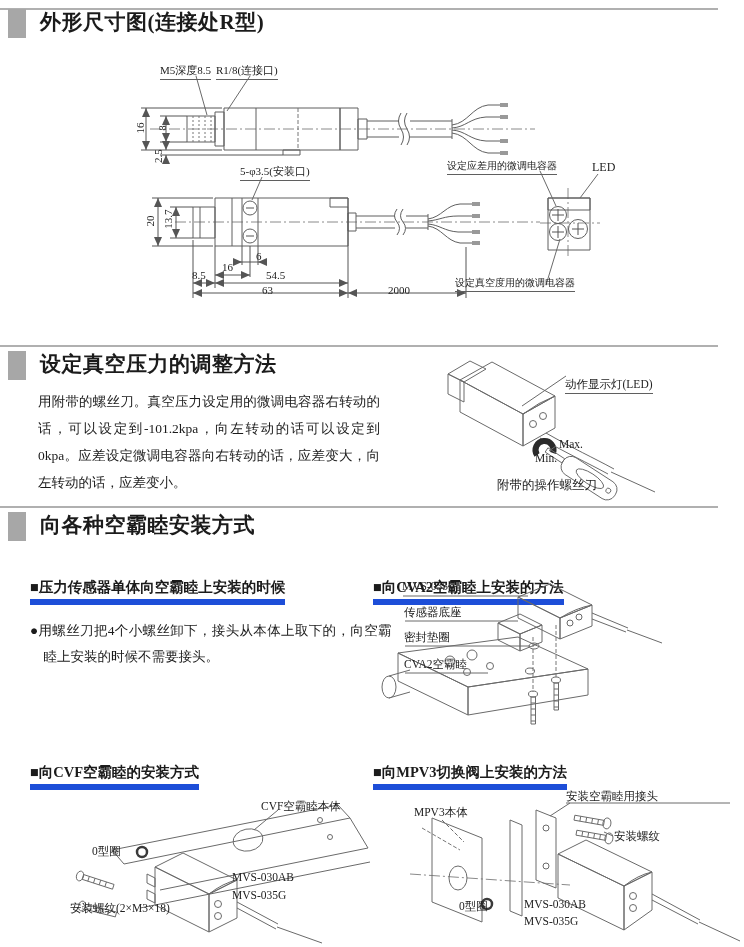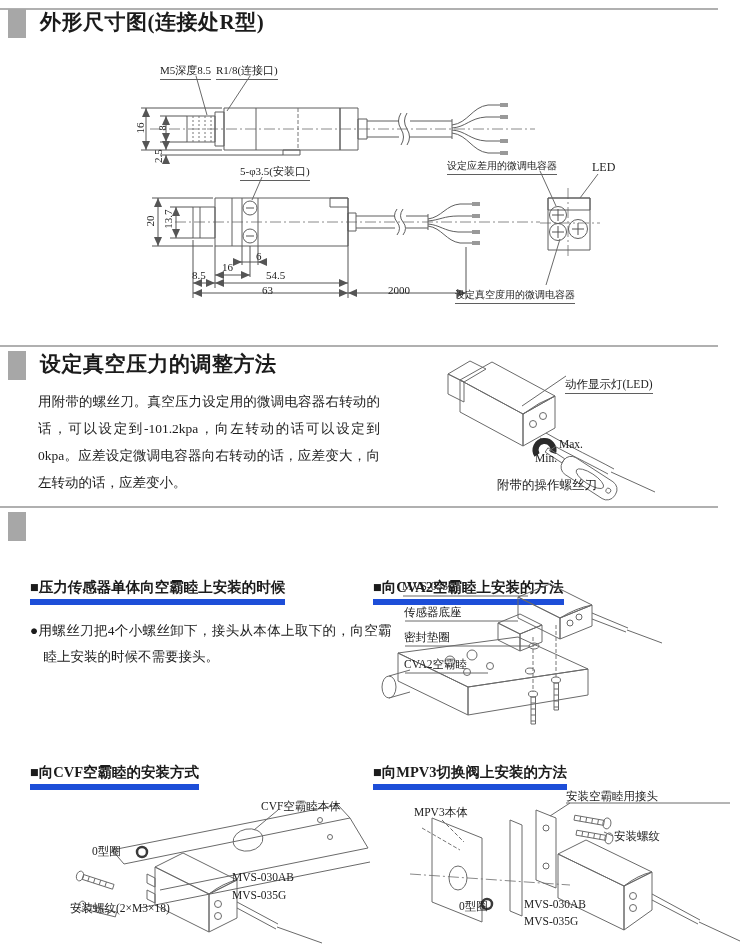--- a/index.html
+++ b/index.html
@@ -143,21 +143,21 @@
   <span class="vdim" style="left:155px;top:213px;">13.7</span>
   <span class="hdim" style="left:256px;top:250px;">6</span>
   <span class="hdim" style="left:222px;top:261px;">16</span>
   <span class="hdim" style="left:192px;top:269px;">8.5</span>
   <span class="hdim" style="left:266px;top:269px;">54.5</span>
   <span class="hdim" style="left:262px;top:284px;">63</span>
   <span class="hdim" style="left:388px;top:284px;">2000</span>
 
   <span class="lbl u s10" style="left:447px;top:159px;">设定应差用的微调电容器</span>
   <span class="lbl" style="left:592px;top:160px;font-size:12px;">LED</span>
-  <span class="lbl u s10" style="left:455px;top:276px;margin-top:12px;">设定真空度用的微调电容器</span>
+  <span class="lbl u s10" style="left:455px;top:276px;">设定真空度用的微调电容器</span>
 
   <div class="rule" style="top:345px;width:718px;"></div>
   <div class="sqr" style="left:8px;top:351px;"></div>
   <h1 class="sec-title" style="left:40px;top:350px;margin:0;">设定真空压力的调整方法</h1>
   <div class="body-text" style="left:30px;top:388px;width:342px;margin-left:8px;">用附带的螺丝刀。真空压力设定用的微调电容器右转动的话，可以设定到-101.2kpa，向左转动的话可以设定到0kpa。应差设定微调电容器向右转动的话，应差变大，向左转动的话，应差变小。</div>
 
   <svg style="left:440px;top:350px;" width="300" height="152" viewBox="0 0 300 152">
     <g>
       <polygon class="ln2" points="8,24 30,11 46,19 24,32"></polygon>
       <polygon class="ln2" points="8,24 24,32 24,52 8,44"></polygon>
@@ -182,20 +182,21 @@
     </g>
     <path class="ln2" d="M126 26 L82 56"></path>
   </svg>
   <span class="lbl u s115" style="left:565px;top:364px;margin-top:13px;">动作显示灯(LED)</span>
   <span class="lbl s115" style="left:559px;top:438px;">Max.</span>
   <span class="lbl s115" style="left:535px;top:452px;">Min.</span>
   <span class="lbl s12" style="left:497px;top:477px;">附带的操作螺丝刀</span>
 
   <div class="rule" style="top:506px;width:718px;"></div>
   <div class="sqr" style="left:8px;top:512px;"></div>
+  <h1 class="sec-title" style="left:40px;top:511px;margin:0;">向各种空霸睦安装方式</h1>
 
   <div class="sub-head" style="left:30px;top:578px;">■压力传感器单体向空霸睦上安装的时候</div>
   <div class="body-text bullet" style="left:30px;top:618px;width:348px;">●用螺丝刀把4个小螺丝卸下，接头从本体上取下的，向空霸睦上安装的时候不需要接头。</div>
 
   <div class="sub-head" style="left:373px;top:578px;">■向CVA2空霸睦上安装的方法</div>
 
   <svg style="left:370px;top:575px;" width="330" height="178" viewBox="0 0 330 178">
     <path class="ln2" d="M33 21 H158 M35 46 H148 M35 71 H160 M35 98 H118"></path>
     <g>
       <polygon class="ln2" points="148,22 180,9 222,30 190,43"></polygon>

